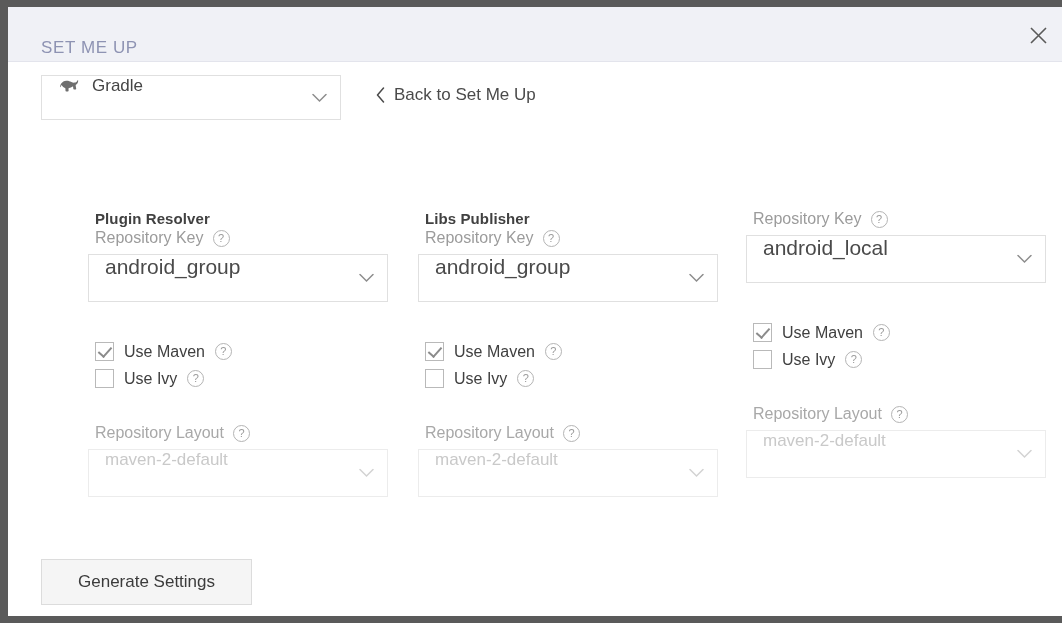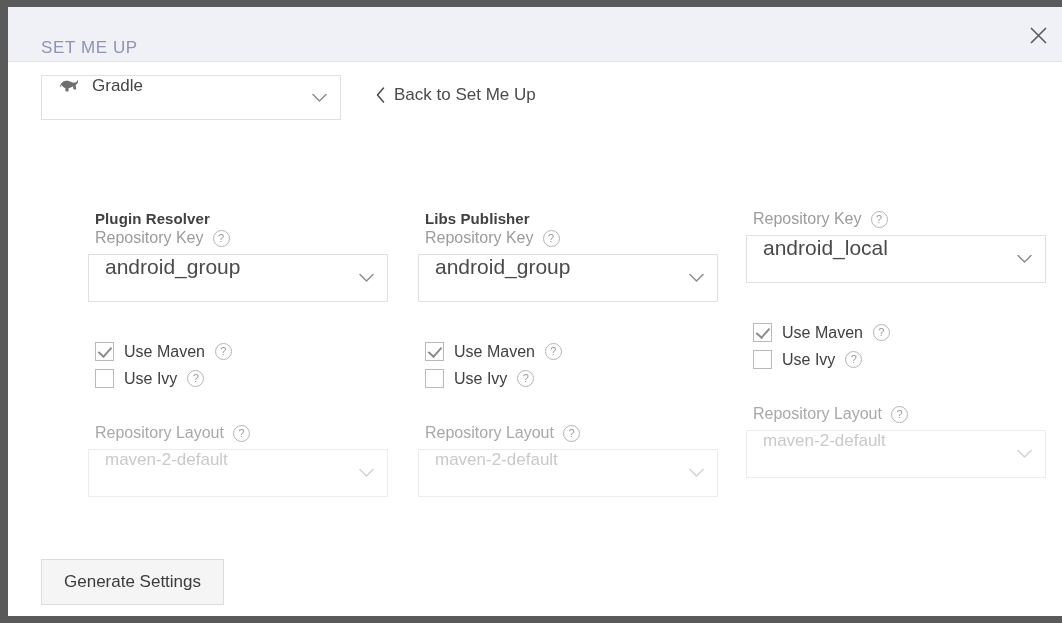--- a/index.html
+++ b/index.html
@@ -245,21 +245,21 @@
     font-size: 17px;
   }
   .disabled-select .chev { opacity: .45; }
 
   
   #generate-settings-button {
     position: absolute;
     left: 33px;
     top: 497px;
     height: 46px;
-    padding: 0 22px;
+    padding: 0 36px;
     background: #f5f5f5;
     border: 1px solid #dcdcdc;
     font-size: 17px;
     color: #3b3b3b;
     font-family: "Liberation Sans", sans-serif;
     cursor: pointer;
     box-sizing: border-box;
   }
 </style>
 </head>

